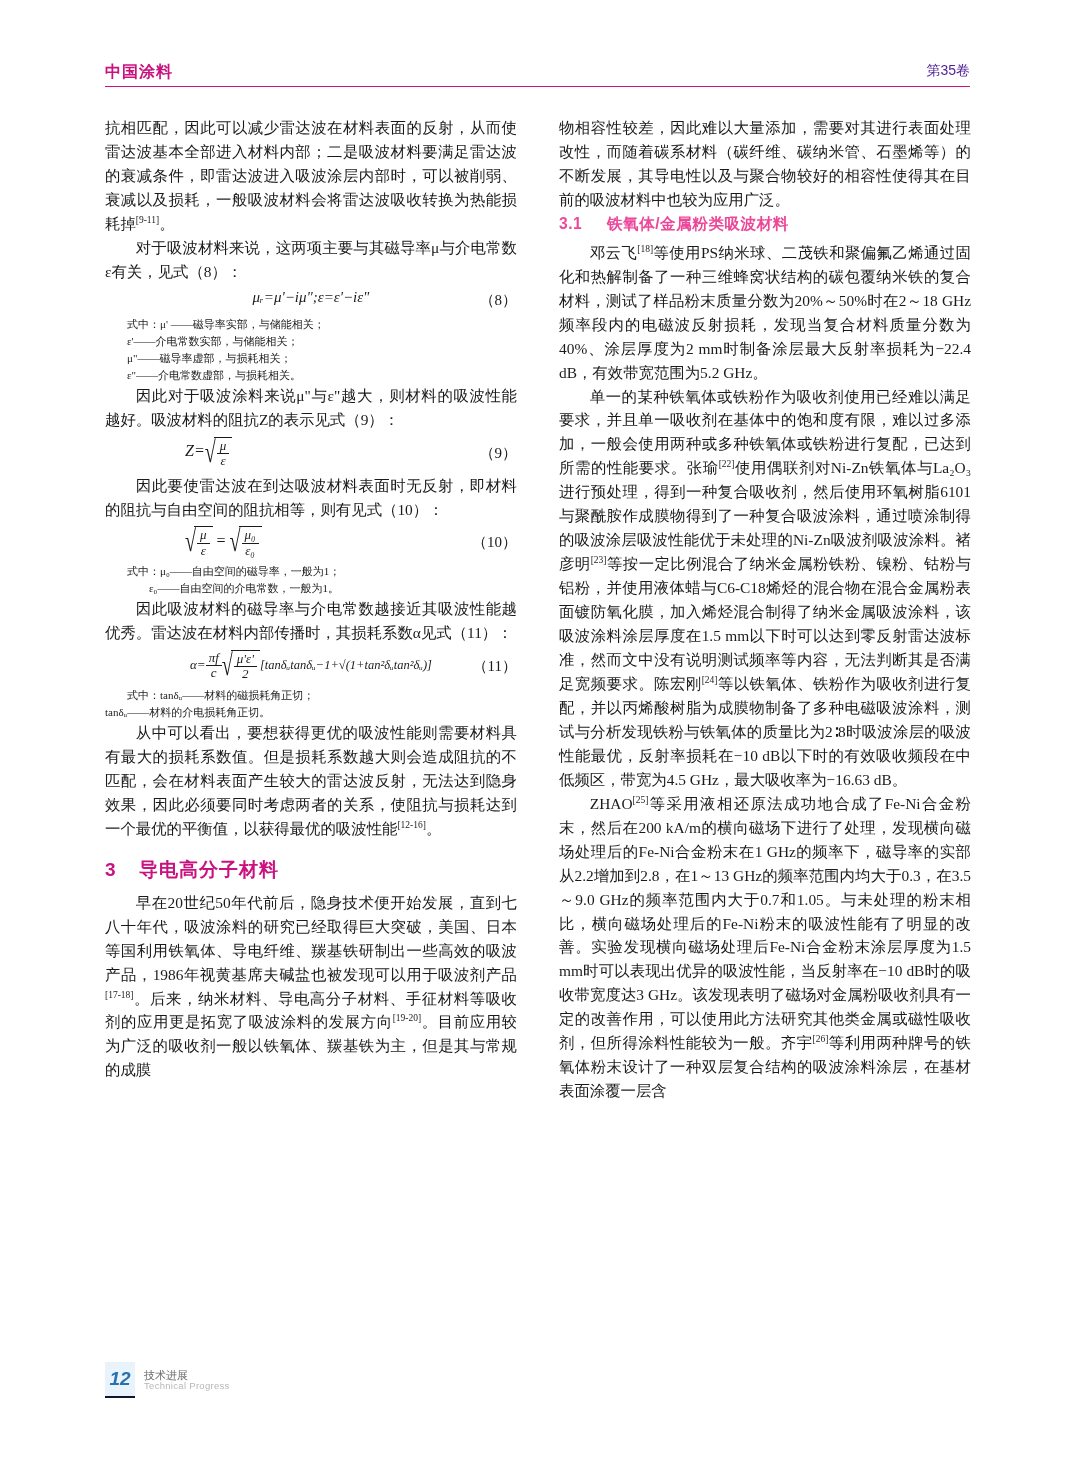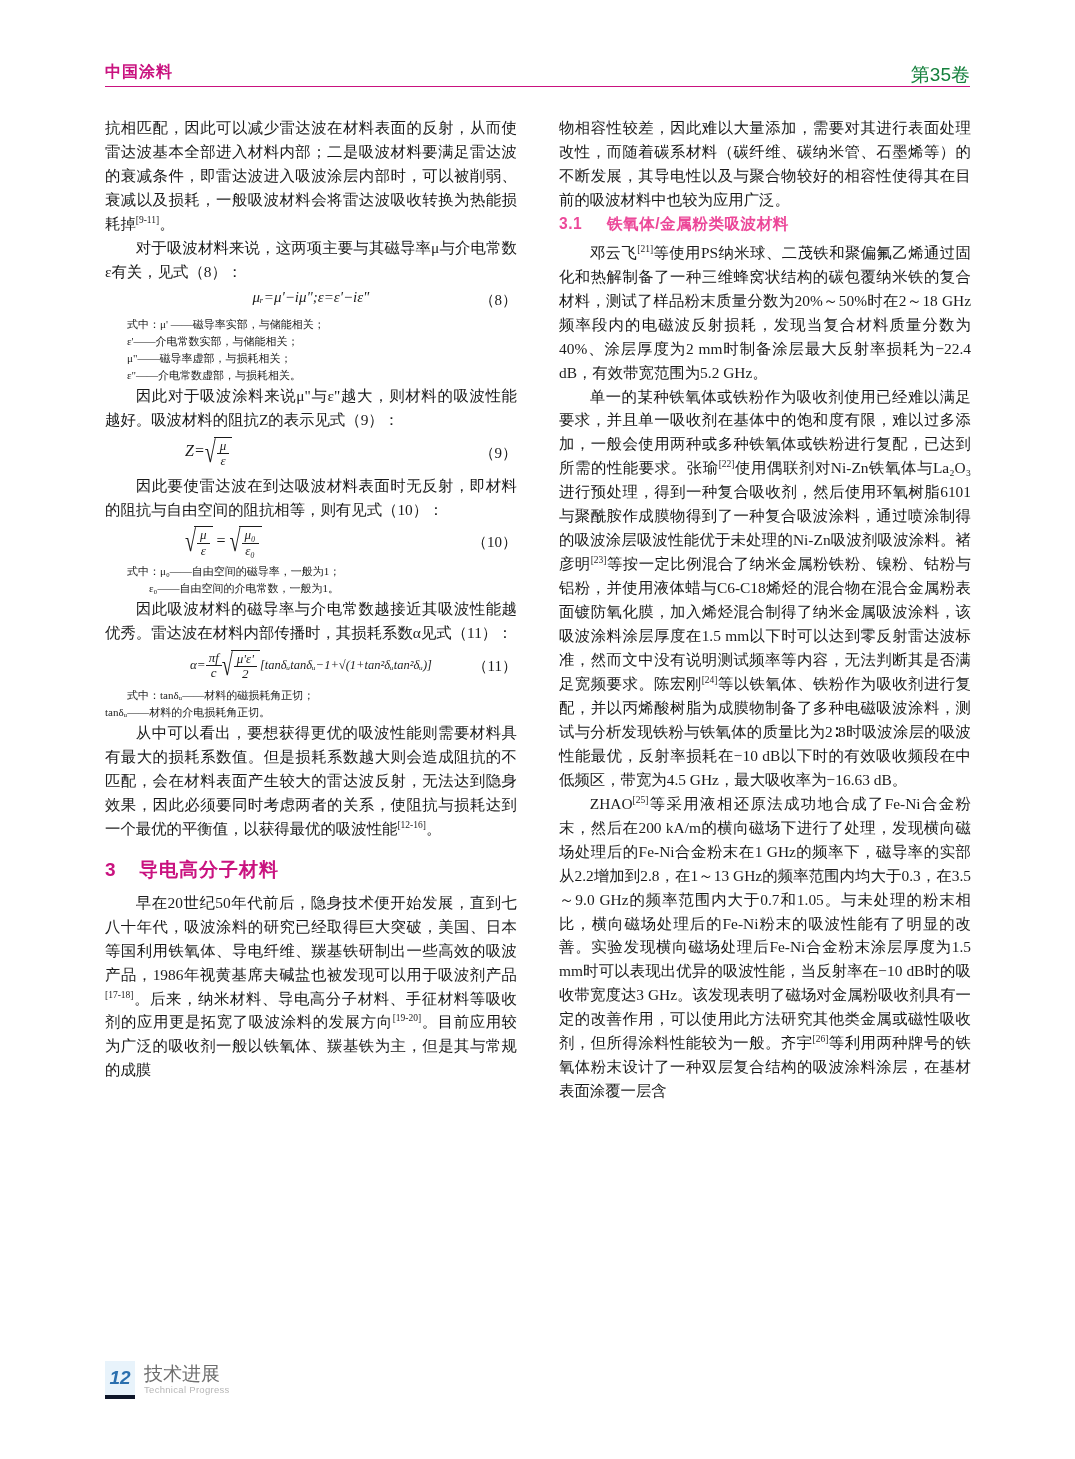--- a/index.html
+++ b/index.html
@@ -44,22 +44,22 @@
     font-size: 16px;
     letter-spacing: 1px;
     color: #c9127f;
     font-family: "Liberation Sans", "DejaVu Sans", sans-serif;
     font-weight: bold;
   }
   .volume-label {
     position: absolute;
     right: 0;
     top: 0;
-    font-size: 19px;
-    color: #15803d;
+    font-size: 14px;
+    color: #4c1d95;
     font-family: "Liberation Sans", "DejaVu Sans", sans-serif;
   }
 
   
   .columns {
     position: absolute;
     top: 100px;
     left: 105px;
     width: 866px;
     height: 1265px;
@@ -178,37 +178,37 @@
     left: 105px;
     bottom: 58px;
     height: 42px;
     display: flex;
     align-items: center;
   }
   .footer .pagebox {
     width: 30px;
     height: 34px;
     background: #e8f3fb;
-    border-bottom: 4px solid #0f172a;
+    border-bottom: 2px solid #0f172a;
     color: #2a6fae;
     font-family: "Liberation Sans", "DejaVu Sans", sans-serif;
     font-size: 19px;
     font-style: italic;
     font-weight: bold;
     display: flex;
     align-items: center;
     justify-content: center;
   }
   .footer .sect {
     margin-left: 9px;
     line-height: 1.1;
   }
   .footer .sect .cn {
     font-family: "Liberation Sans", "DejaVu Sans", sans-serif;
-    font-size: 19px;
+    font-size: 11px;
     color: #6d6d6d;
   }
   .footer .sect .en {
     font-family: "Liberation Sans", "DejaVu Sans", sans-serif;
     font-size: 9.5px;
     color: #b7b7b7;
     letter-spacing: 0.3px;
   }
 </style>
 </head>
@@ -280,21 +280,21 @@
       <p class="ind"><span>早在20世纪50年代前后，隐身技术便开始发展，直到七八十年代，吸波涂料的研究已经取得巨大突破，美国、日本等国利用铁氧体、导电纤维、羰基铁研制出一些高效的吸波产品，1986年视黄基席夫碱盐也被发现可以用于吸波剂产品</span><sup>[17-18]</sup><span>。后来，纳米材料、导电高分子材料、手征材料等吸收剂的应用更是拓宽了吸波涂料的发展方向</span><sup>[19-20]</sup><span>。目前应用较为广泛的吸收剂一般以铁氧体、羰基铁为主，但是其与常规的成膜</span></p>
 
     </div>
 
     <div class="col col-right">
 
       <p class="noind">物相容性较差，因此难以大量添加，需要对其进行表面处理改性，而随着碳系材料（碳纤维、碳纳米管、石墨烯等）的不断发展，其导电性以及与聚合物较好的相容性使得其在目前的吸波材料中也较为应用广泛。</p>
 
       <div class="h2"><span class="num">3.1</span><span>铁氧体/金属粉类吸波材料</span></div>
 
-      <p class="ind"><span>邓云飞</span><sup>[21]</sup><span>等使用PS纳米球、二茂铁和聚偏氟乙烯通过固化和热解制备了一种三维蜂窝状结构的碳包覆纳米铁的复合材料，测试了样品粉末质量分数为20%～50%时在2～18 GHz频率段内的电磁波反射损耗，发现当复合材料质量分数为40%、涂层厚度为2 mm时制备涂层最大反射率损耗为−22.4 dB，有效带宽范围为5.2 GHz。</span></p>
+      <p class="ind"><span>邓云飞</span><sup>[18]</sup><span>等使用PS纳米球、二茂铁和聚偏氟乙烯通过固化和热解制备了一种三维蜂窝状结构的碳包覆纳米铁的复合材料，测试了样品粉末质量分数为20%～50%时在2～18 GHz频率段内的电磁波反射损耗，发现当复合材料质量分数为40%、涂层厚度为2 mm时制备涂层最大反射率损耗为−22.4 dB，有效带宽范围为5.2 GHz。</span></p>
 
       <p class="ind"><span>单一的某种铁氧体或铁粉作为吸收剂使用已经难以满足要求，并且单一吸收剂在基体中的饱和度有限，难以过多添加，一般会使用两种或多种铁氧体或铁粉进行复配，已达到所需的性能要求。张瑜</span><sup>[22]</sup><span>使用偶联剂对Ni-Zn铁氧体与La₂O₃进行预处理，得到一种复合吸收剂，然后使用环氧树脂6101与聚酰胺作成膜物得到了一种复合吸波涂料，通过喷涂制得的吸波涂层吸波性能优于未处理的Ni-Zn吸波剂吸波涂料。褚彦明</span><sup>[23]</sup><span>等按一定比例混合了纳米金属粉铁粉、镍粉、钴粉与铝粉，并使用液体蜡与C6-C18烯烃的混合物在混合金属粉表面镀防氧化膜，加入烯烃混合制得了纳米金属吸波涂料，该吸波涂料涂层厚度在1.5 mm以下时可以达到零反射雷达波标准，然而文中没有说明测试频率等内容，无法判断其是否满足宽频要求。陈宏刚</span><sup>[24]</sup><span>等以铁氧体、铁粉作为吸收剂进行复配，并以丙烯酸树脂为成膜物制备了多种电磁吸波涂料，测试与分析发现铁粉与铁氧体的质量比为2∶8时吸波涂层的吸波性能最优，反射率损耗在−10 dB以下时的有效吸收频段在中低频区，带宽为4.5 GHz，最大吸收率为−16.63 dB。</span></p>
 
       <p class="ind"><span>ZHAO</span><sup>[25]</sup><span>等采用液相还原法成功地合成了Fe-Ni合金粉末，然后在200 kA/m的横向磁场下进行了处理，发现横向磁场处理后的Fe-Ni合金粉末在1 GHz的频率下，磁导率的实部从2.2增加到2.8，在1～13 GHz的频率范围内均大于0.3，在3.5～9.0 GHz的频率范围内大于0.7和1.05。与未处理的粉末相比，横向磁场处理后的Fe-Ni粉末的吸波性能有了明显的改善。实验发现横向磁场处理后Fe-Ni合金粉末涂层厚度为1.5 mm时可以表现出优异的吸波性能，当反射率在−10 dB时的吸收带宽度达3 GHz。该发现表明了磁场对金属粉吸收剂具有一定的改善作用，可以使用此方法研究其他类金属或磁性吸收剂，但所得涂料性能较为一般。齐宇</span><sup>[26]</sup><span>等利用两种牌号的铁氧体粉末设计了一种双层复合结构的吸波涂料涂层，在基材表面涂覆一层含</span></p>
 
     </div>
   </div>
 
   <div class="footer">
     <div class="pagebox">12</div>

